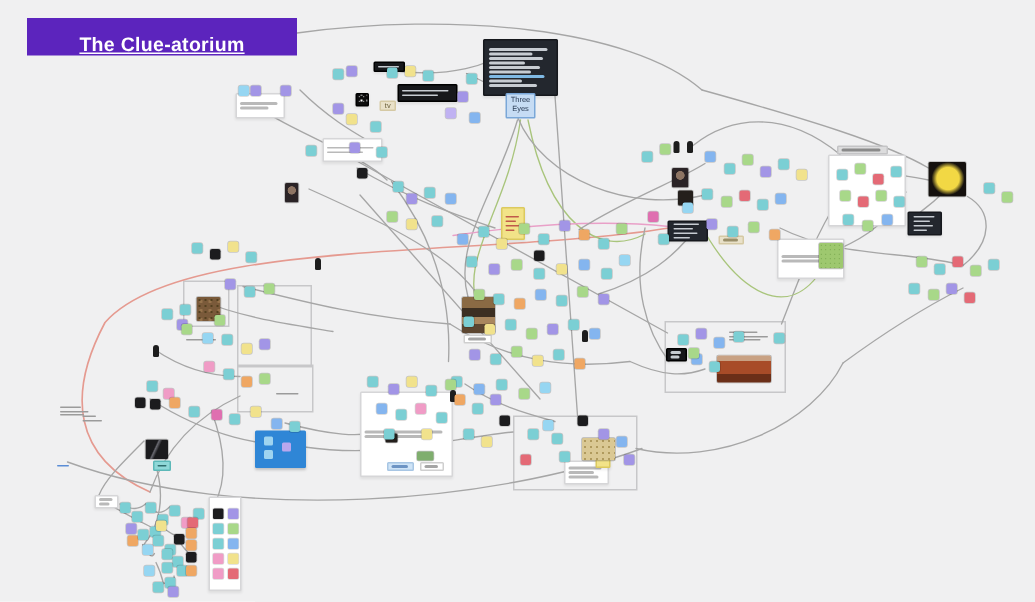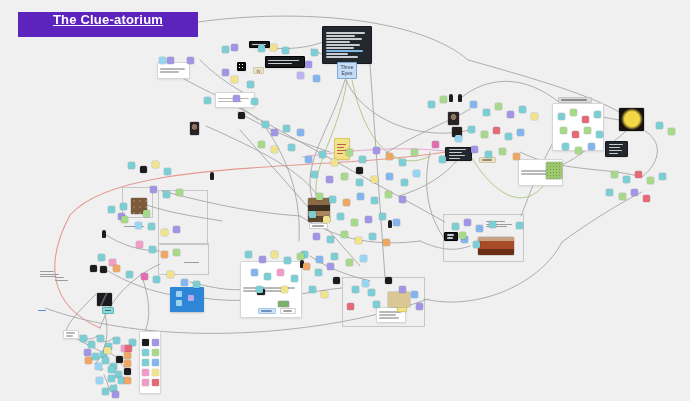--- a/index.html
+++ b/index.html
@@ -38,21 +38,21 @@
   .img.brownmap{background:#7a5a3a;background-image:radial-gradient(#53401f 20%,transparent 22%),radial-gradient(#97744c 22%,transparent 24%);background-size:4px 4px,6px 6px;}
   .img.sepia{background:linear-gradient(180deg,#8a6a44 0 30%,#3c2f22 30% 55%,#a98а5e 55% 75%,#5c4630 75%);}
   .img.sepia{background:linear-gradient(180deg,#8a6a44 0 30%,#3c2f22 30% 55%,#a9875e 55% 75%,#5c4630 75%);}
   .img.landscape{background:linear-gradient(180deg,#c8a183 0 22%,#a84c28 22% 68%,#6b2f18 68%);}
   .img.plant{background:#9ec86f;background-image:radial-gradient(#6f9e45 25%,transparent 27%);background-size:3px 3px;}
   .img.portrait{background:#2a2326;background-image:radial-gradient(circle at 50% 38%,#8d7463 0 28%,transparent 32%);}
   .img.darkimg{background:#241f1c;}
   .img.photodark{background:#1b1b1e;background-image:linear-gradient(115deg,transparent 40%,#6a6a72 45%,transparent 55%);}
   .img.greensmall{background:#7fae6e;}
   .img.tanmap{background:#dac894;background-image:radial-gradient(#b09a5e 22%,transparent 24%);background-size:4px 4px;}
-  #banner{position:absolute;display:flex;align-items:flex-start;justify-content:center;z-index:6;}
+  #banner{position:absolute;display:flex;align-items:flex-end;justify-content:center;z-index:6;}
   #banner span{color:#fff;font-weight:bold;font-size:13px;text-decoration:underline;letter-spacing:.2px;}
   #three-eyes{position:absolute;z-index:6;border:0.5px solid #7aa7d8;border-radius:1px;
       display:flex;align-items:center;justify-content:center;text-align:center;
       font-size:5px;line-height:1.15;color:#2c3e57;}
   .txtblock{position:absolute;display:flex;flex-direction:column;gap:1.5px;z-index:3;}
   .txtblock .tl{background:#9b9b9b;height:1px;}
   #legend{display:grid;grid-template-columns:1fr 1fr;gap:3px;align-content:center;justify-items:center;}
   .sw{width:7px;height:7px;border-radius:1px;box-shadow:0 0 0 0.5px rgba(0,0,0,.15);}
   #bluecard{position:absolute;z-index:3;border-radius:1px;box-shadow:0 1px 2px rgba(0,0,0,.2);}
   .bc-sq{position:absolute;width:6px;height:6px;border-radius:1px;z-index:4;}

